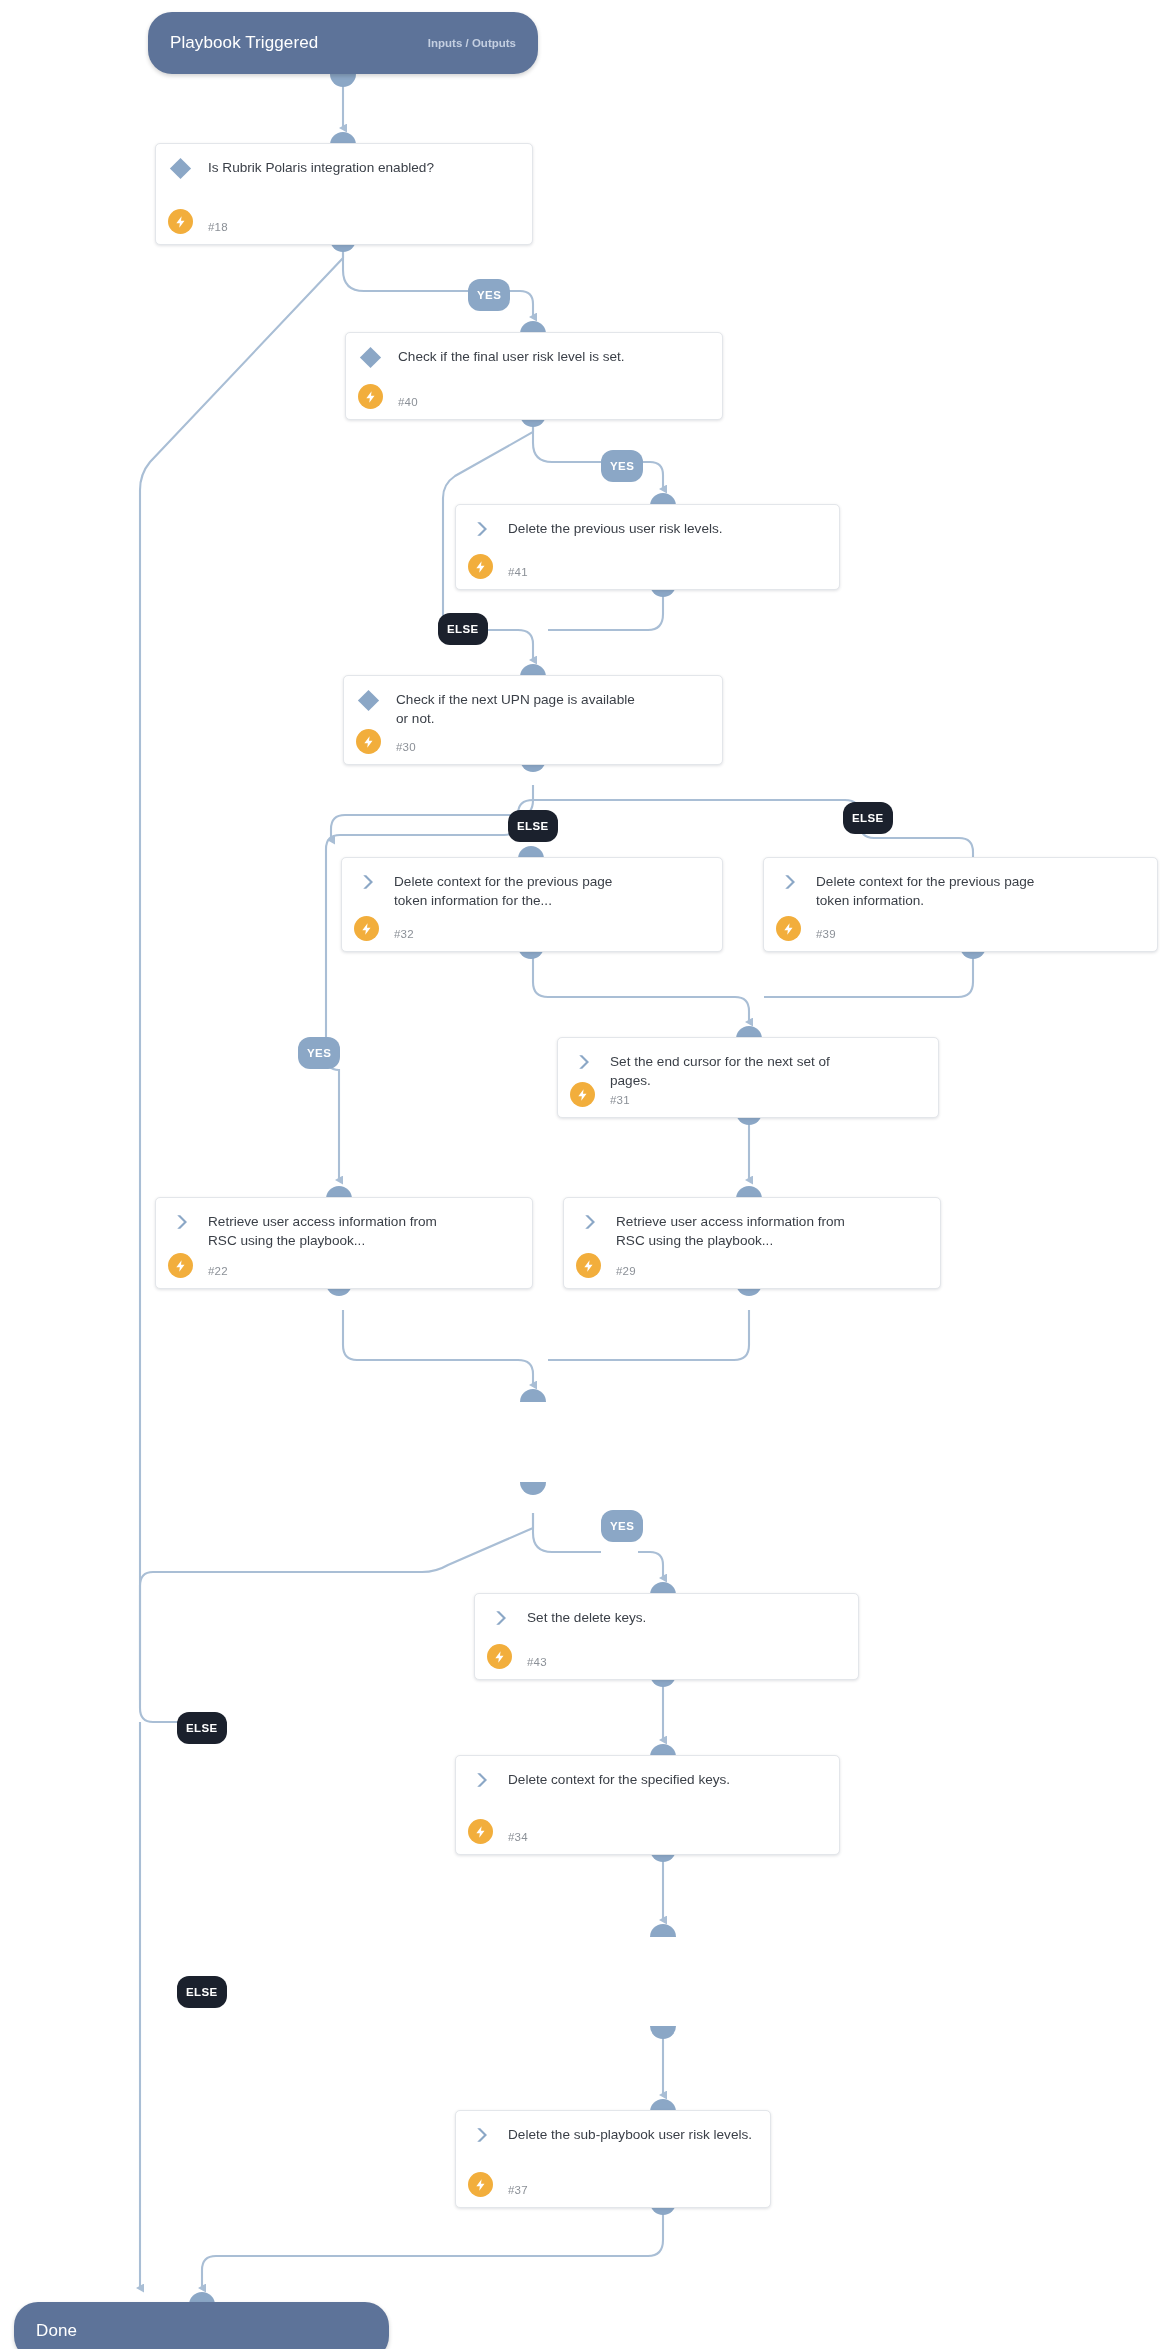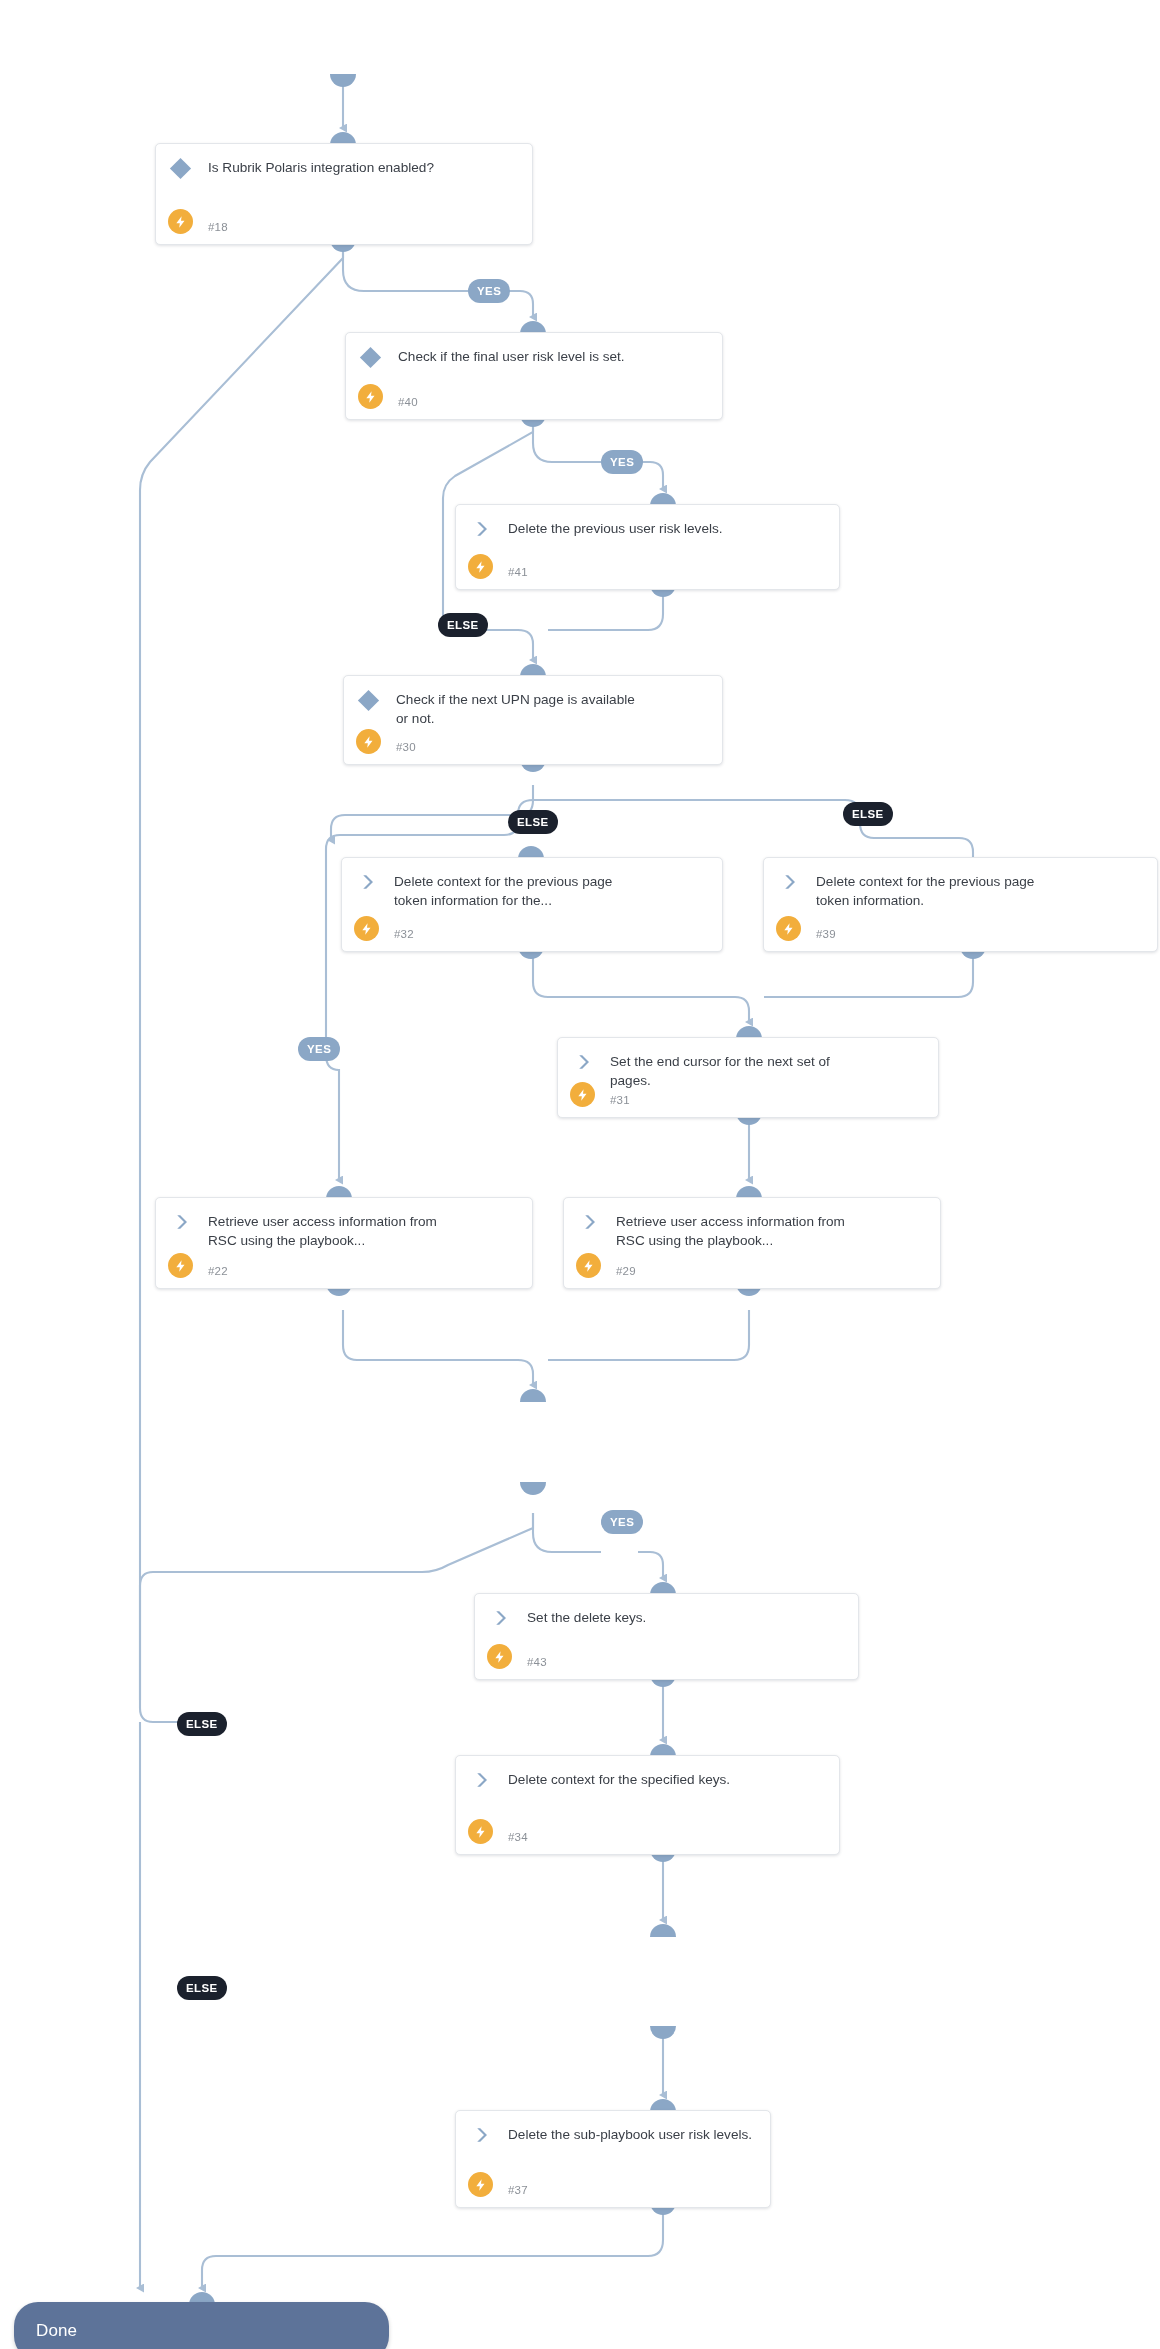--- a/index.html
+++ b/index.html
@@ -106,21 +106,21 @@
     background: #f2ae3c;
     display: flex;
     align-items: center;
     justify-content: center;
   }
   .badge-bolt svg { display: block; }
 
   
   .blabel {
     position: absolute;
-    height: 24px;
+    height: 32px;
     min-width: 38px;
     padding: 4px 9px;
     border-radius: 12px;
     display: flex;
     align-items: center;
     justify-content: center;
     font-size: 11.5px;
     font-weight: 700;
     letter-spacing: 0.4px;
     color: #ffffff;
@@ -199,20 +199,24 @@
 
       <path d="M663,2032 L663,2080 L663,2095" marker-end="url(#arrow)"></path>
 
       <path d="M663,2208 L663,2240 Q663,2256 648,2256 L216,2256 Q202,2256 202,2270 L202,2288" marker-end="url(#arrow)"></path>
 
       <path d="M140,1722 L140,2220 L140,2288" marker-end="url(#arrow)"></path>
 
     </g>
   </svg>
 
+  <div class="pill" style="left:148px; top:12px; width:390px; height:62px;">
+    <span class="pill-title">Playbook Triggered</span>
+    <span class="pill-sub">Inputs / Outputs</span>
+  </div>
   <div class="port out" style="left:330px; top:74px;"></div>
 
   <div class="port in" style="left:330px; top:132px;"></div>
   <div class="card" style="left:155px; top:143px; width:378px; height:102px;">
     <div class="card-body">
       <span class="glyph-diamond"></span>
       <div class="card-title">Is Rubrik Polaris integration enabled?</div>
       <span class="card-id">#18</span>
       <span class="badge-bolt">
         <svg width="14" height="14" viewBox="0 0 24 24">

